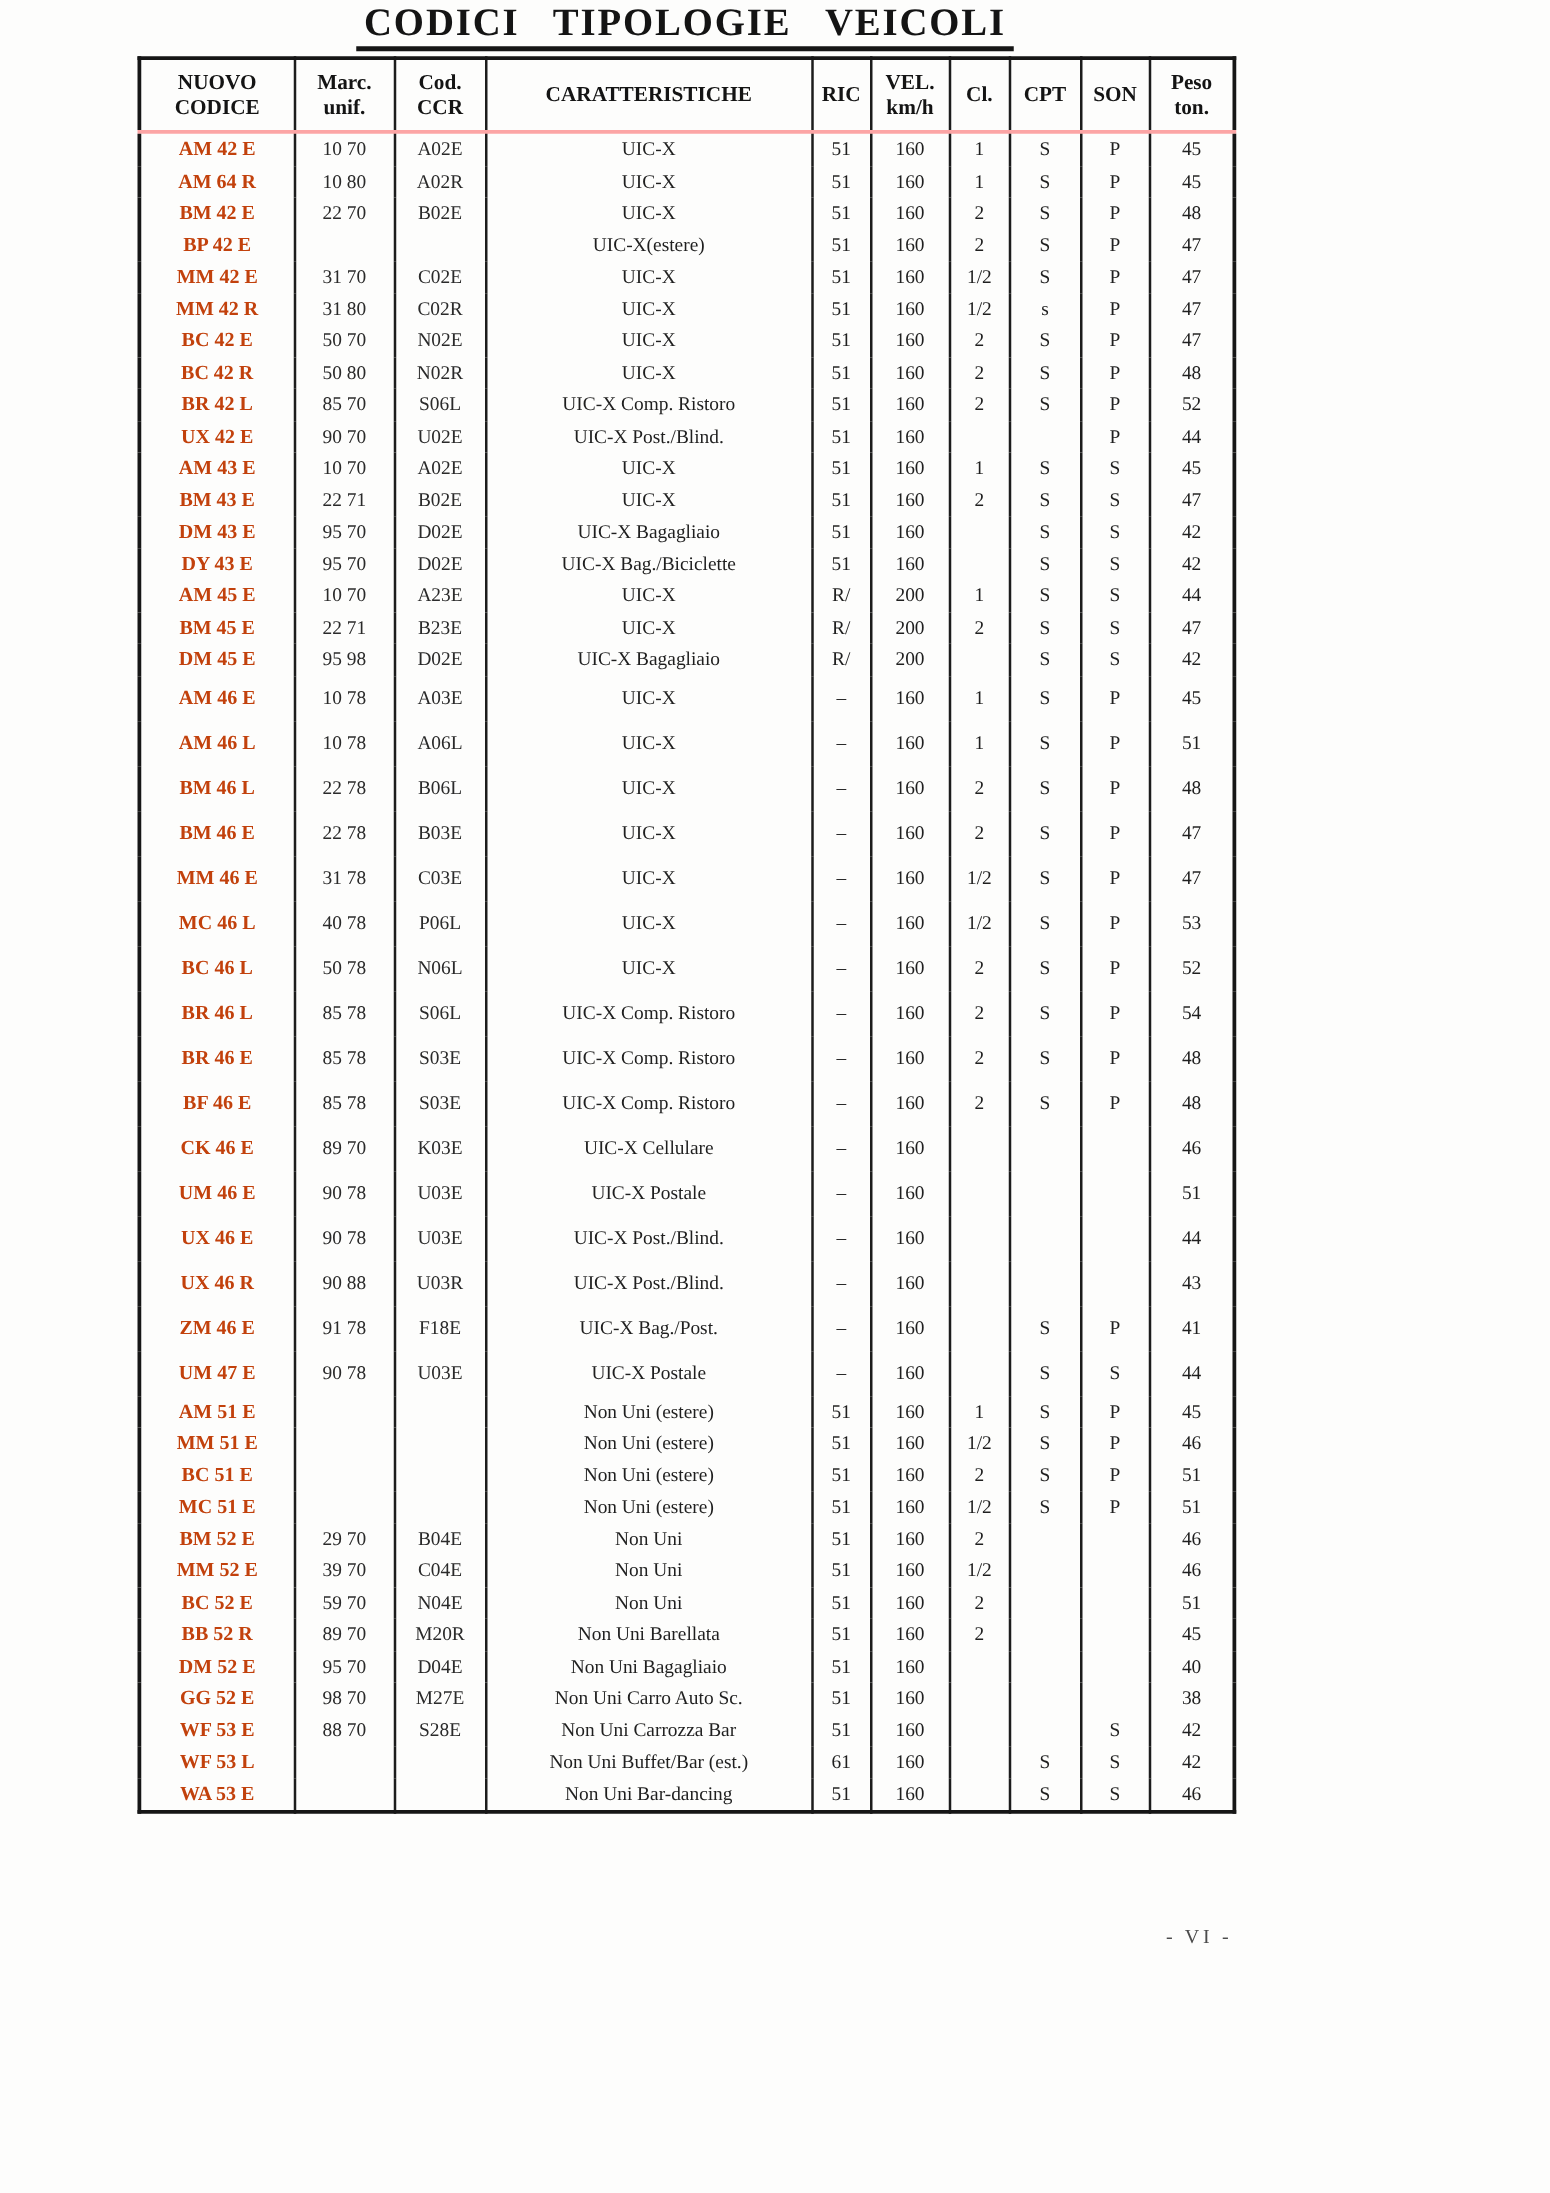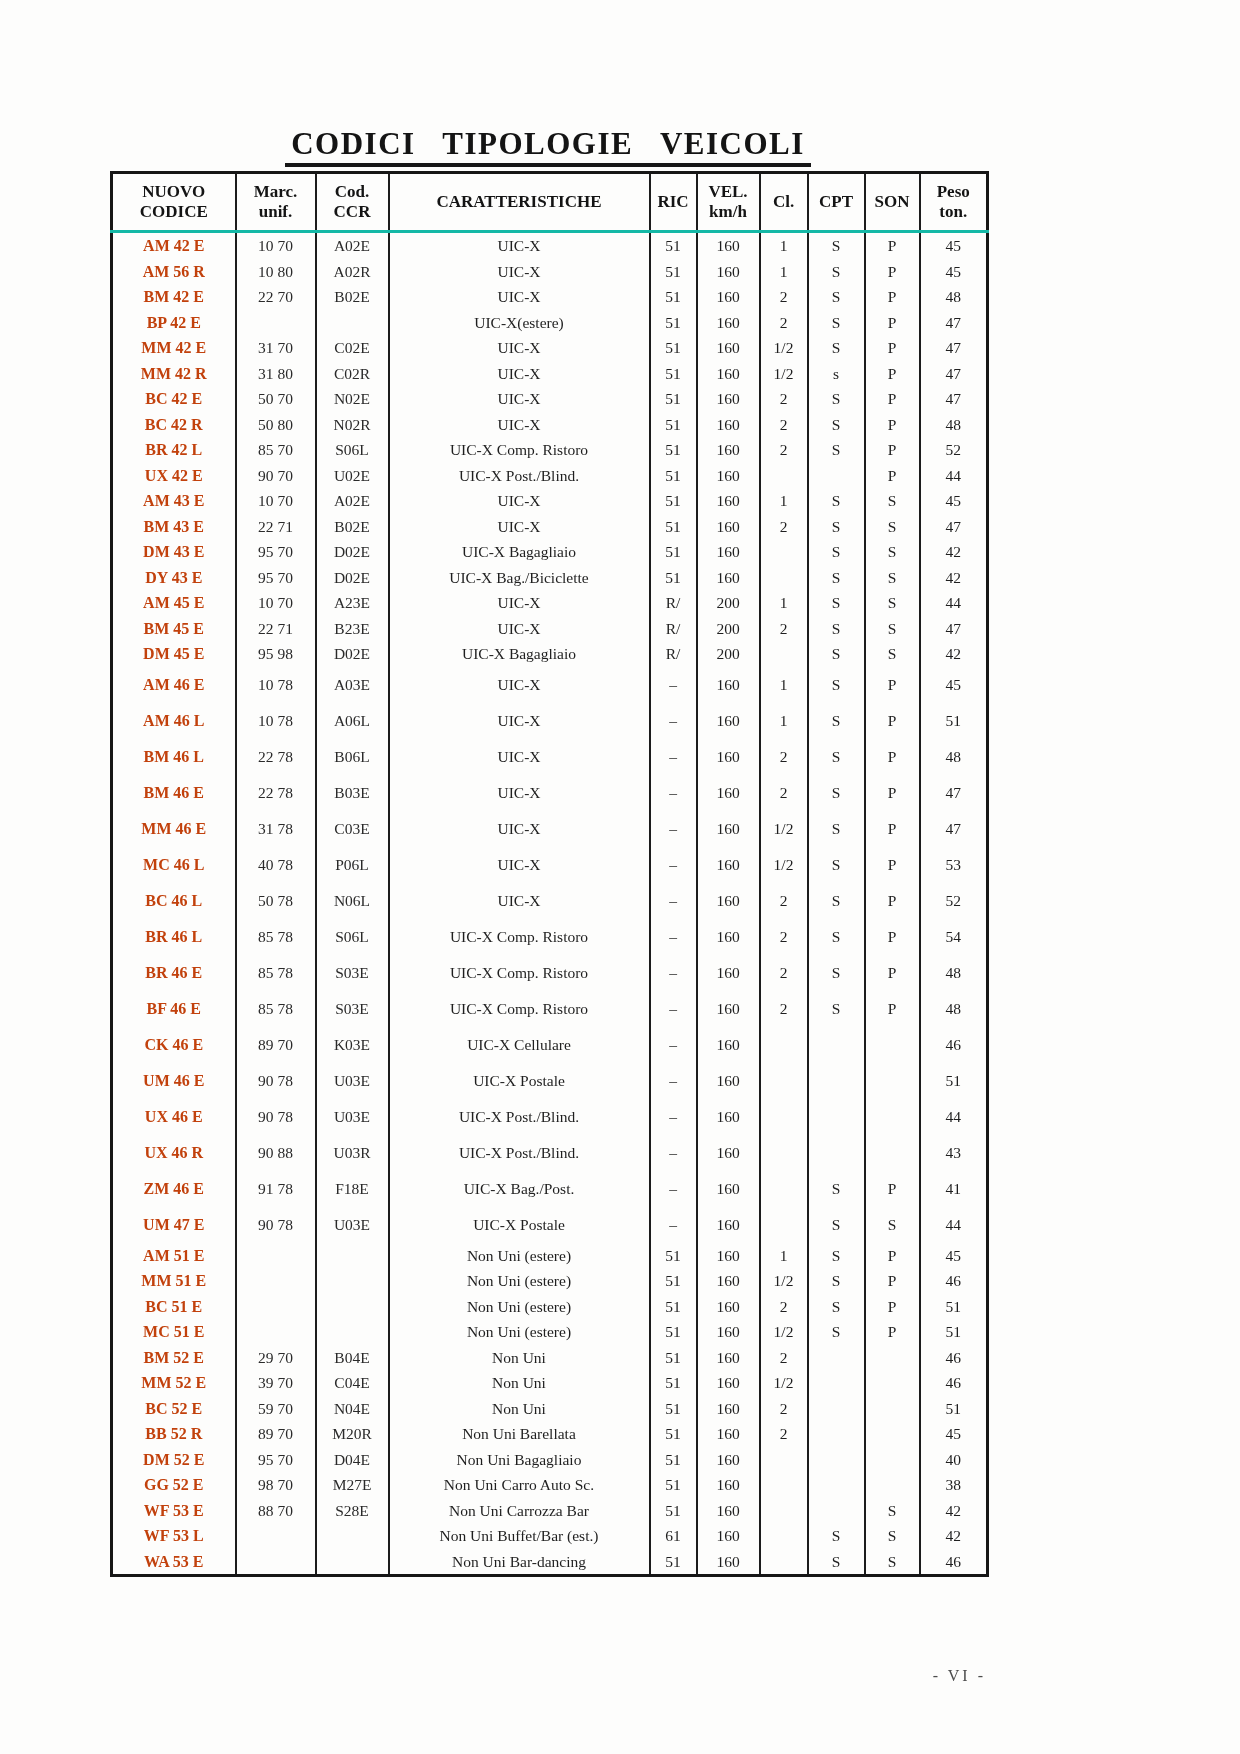--- a/index.html
+++ b/index.html
@@ -10,21 +10,20 @@
   .page {
     position: relative;
     width: 1240px;
     height: 1754px;
     background: #fdfdfc;
     color: #1b1b1b;
     font-family: "Liberation Serif", serif;
     overflow: hidden;
   }
   .title-wrap {
-    padding-top: 126px;
     margin-left: 110px;
     width: 876px;
     text-align: center;
   }
   .title {
     display: inline-block;
     font-size: 31px;
     font-weight: bold;
     letter-spacing: 1.5px;
     word-spacing: 18px;
@@ -54,21 +53,21 @@
   .veh-table th, .veh-table td {
     border-left: 2px solid #1c1c1c;
     text-align: center;
     vertical-align: middle;
     overflow: hidden;
     white-space: nowrap;
   }
   .veh-table th:first-child, .veh-table td:first-child { border-left: none; }
 
   .veh-table thead tr {
-    border-bottom: 3px solid #14b8a6;
+    border-bottom: 3px solid #fca5a5;
   }
   .veh-table th {
     height: 52px;
     font-size: 17px;
     font-weight: bold;
     color: #141414;
     line-height: 1.15;
     padding: 2px 0;
   }
   .veh-table th .hl2 { display: block; }
@@ -142,21 +141,21 @@
           <td class="col-cod">A02E</td>
           <td class="col-car">UIC-X</td>
           <td class="col-ric">51</td>
           <td class="col-vel">160</td>
           <td class="col-cl">1</td>
           <td class="col-cpt">S</td>
           <td class="col-son">P</td>
           <td class="col-peso">45</td>
         </tr>
         <tr>
-          <td class="col-codice">AM 56 R</td>
+          <td class="col-codice">AM 64 R</td>
           <td class="col-marc">10 80</td>
           <td class="col-cod">A02R</td>
           <td class="col-car">UIC-X</td>
           <td class="col-ric">51</td>
           <td class="col-vel">160</td>
           <td class="col-cl">1</td>
           <td class="col-cpt">S</td>
           <td class="col-son">P</td>
           <td class="col-peso">45</td>
         </tr>

